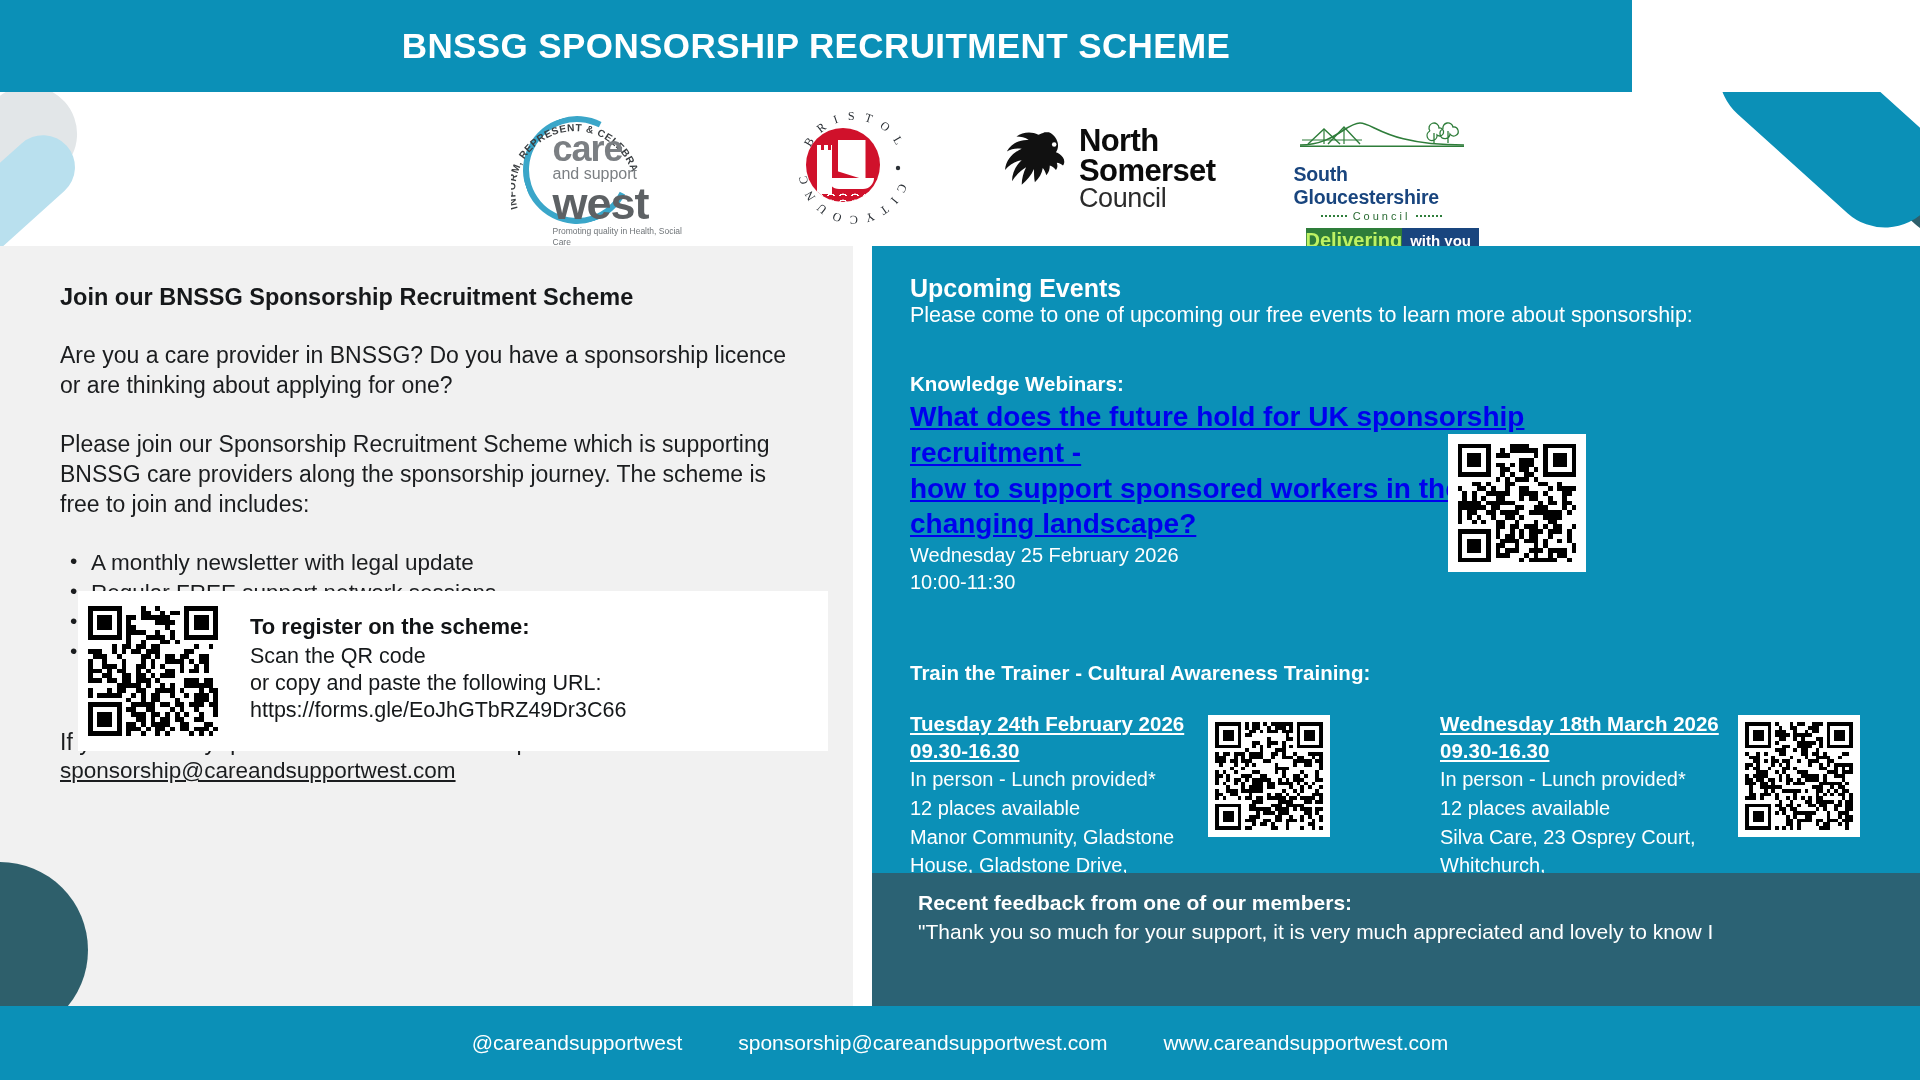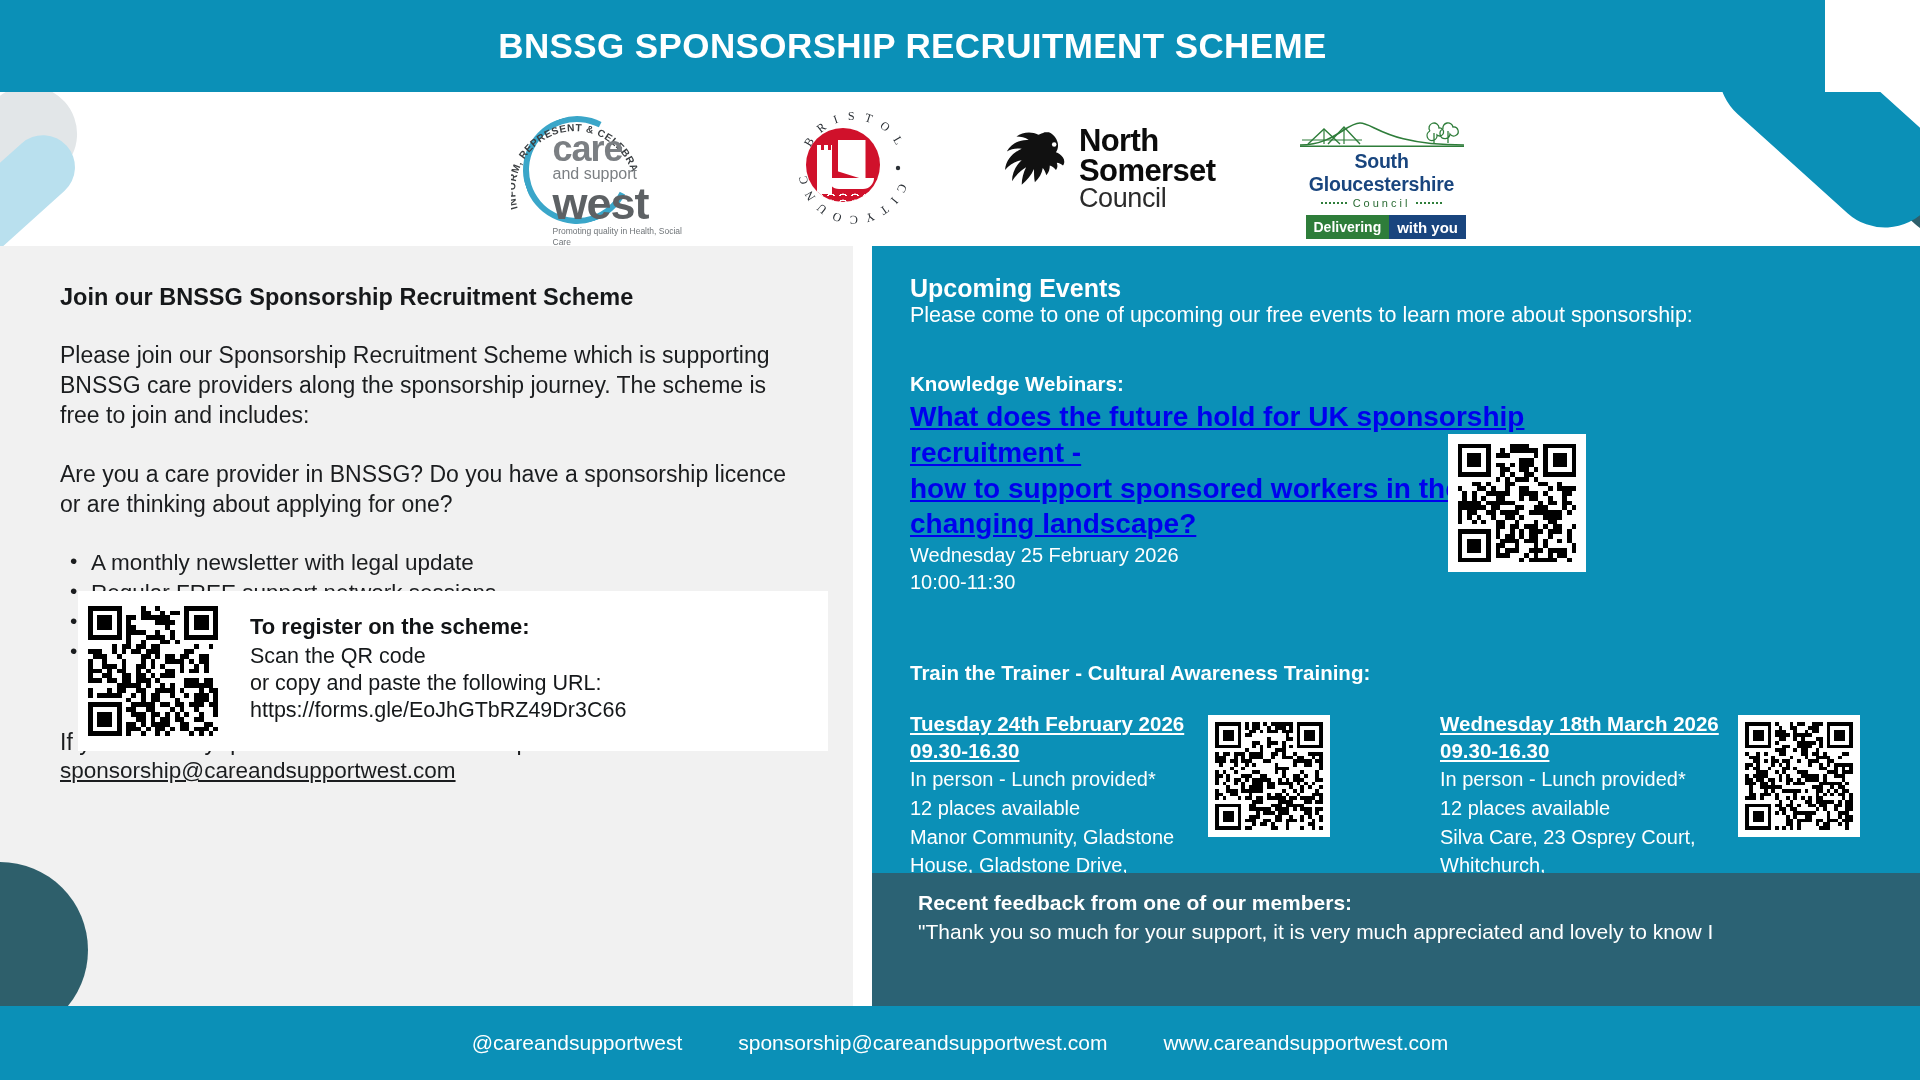--- a/index.html
+++ b/index.html
@@ -7,21 +7,21 @@
   body {
     font-family: "Liberation Sans", sans-serif;
     background: #ffffff;
     overflow: hidden;
     position: relative;
   }
   .poster { position: relative; width: 1920px; height: 1080px; background: #fff; overflow: hidden; }
 
   
   .header-bar {
-    position: absolute; left: 0; top: 0; width: 1825px; height: 92px;
+    position: absolute; left: 0; top: 0; width: 1632px; height: 92px;
     background: #0b90b7;
     display: flex; align-items: center; justify-content: center;
   }
   .header-title {
     color: #ffffff; font-size: 35px; font-weight: bold; letter-spacing: .4px;
     text-align: center; white-space: nowrap;
   }
 
   
   .logo-strip {
@@ -100,26 +100,26 @@
   
   .logo-ns { position: relative; width: 218px; height: 110px; display: flex; align-items: center; gap: 6px; }
   .ns-mark { position: relative; width: 86px; height: 96px; }
   .ns-words { line-height: .96; }
   .ns-l1, .ns-l2 { font-size: 31px; font-weight: bold; color: #0b0b0b; letter-spacing: -.6px; }
   .ns-l3 { font-size: 27px; color: #2b2b2b; letter-spacing: -.4px; }
 
   
   .logo-sg { position: relative; width: 176px; height: 112px; }
   .sg-scene { position: relative; width: 176px; height: 36px; }
-  .sg-name { font-size: 19.5px; font-weight: bold; color: #19457e; text-align: center; letter-spacing: -.2px; margin-top: 1px; }
+  .sg-name { font-size: 19.5px; font-weight: bold; color: #19457e; letter-spacing: -.2px; margin-top: 14px; }
   .sg-council-row { display:flex; align-items:center; justify-content:center; gap:6px; margin-top: 1px; }
   .sg-dash { flex: 0 0 26px; height: 0; border-top: 2px dotted #2e7d3a; }
   .sg-council { font-size: 11px; color: #2a6b33; letter-spacing: 3px; }
   .sg-strap { display:flex; margin: 6px auto 0; width: 152px; height: 24px; }
-  .sg-strap-a { flex: 1 1 auto; background: #2e7d3a; color: #ffffff; font-size: 14px; font-weight: bold; display:flex; align-items:center; justify-content:center; padding: 0 8px; }
+  .sg-strap-a { flex: 1 1 auto; background: #2e7d3a; color: #bef264; font-size: 20px; font-weight: bold; display:flex; align-items:center; justify-content:center; padding: 0 0; }
   .sg-strap-b { flex: 0 0 auto; background: #19457e; color: #fff; font-size: 15px; font-weight: bold; display:flex; align-items:center; justify-content:center; padding: 0 8px; }
 
   
   .body-wrap { position: absolute; left: 0; top: 246px; width: 1920px; height: 760px; }
 
   .left-panel {
     position: absolute; left: 0; top: 0; width: 853px; height: 760px;
     background: #f1f1f1;
     padding: 38px 46px 0 60px;
   }
@@ -296,22 +296,22 @@
         </div>
       </div>
 
     </div>
   </div>
 
   <div class="body-wrap">
 
     <div class="left-panel">
       <div class="l-head">Join our BNSSG Sponsorship Recruitment Scheme</div>
+      <div class="l-para">Are you a care provider in BNSSG? Do you have a sponsorship licence or are thinking about applying for one?</div>
       <div class="l-para">Please join our Sponsorship Recruitment Scheme which is supporting BNSSG care providers along the sponsorship journey. The scheme is free to join and includes:</div>
-      <div class="l-para">Are you a care provider in BNSSG? Do you have a sponsorship licence or are thinking about applying for one?</div>
       <ul class="l-list">
         <li>A monthly newsletter with legal update</li>
         <li>Regular FREE support network sessions</li>
         <li>Regular FREE knowledge webinars</li>
         <li>FREE Train the Train sessions to address cultural awareness across your team</li>
       </ul>
       <div class="l-para" style="margin-bottom:0">If you have any questions about the scheme please email</div>
       <a class="l-email" href="#">sponsorship@careandsupportwest.com</a>
     </div>
 

